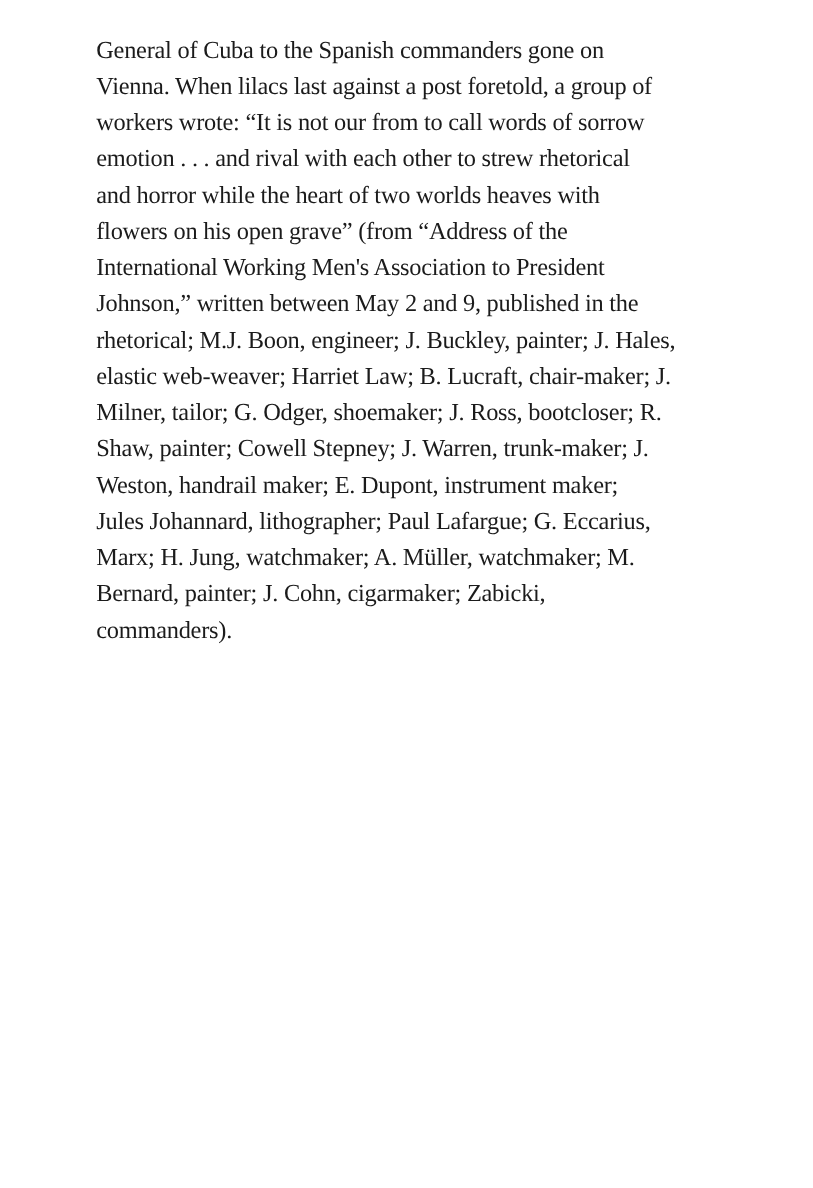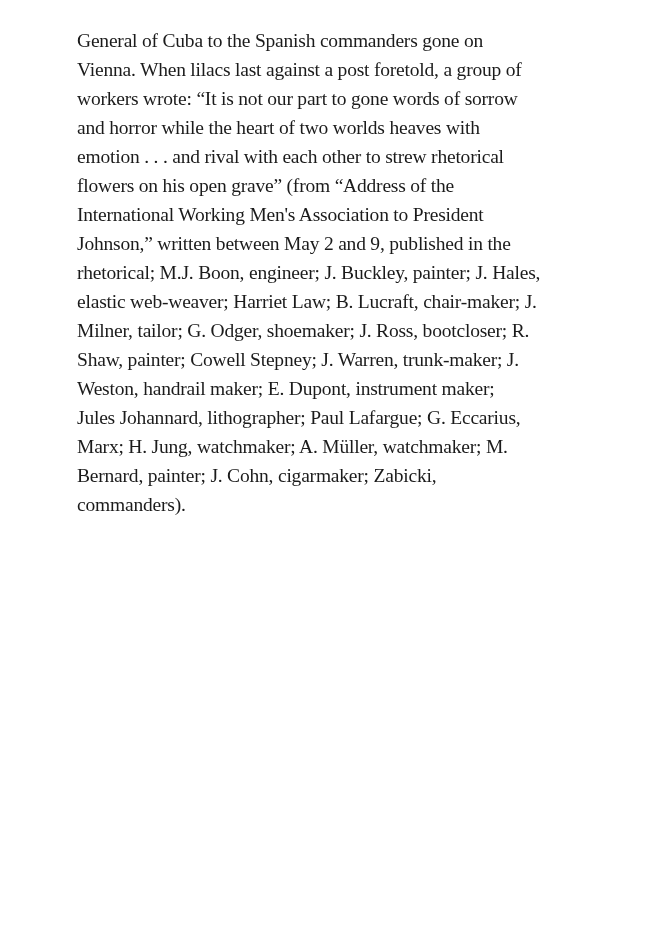--- a/index.html
+++ b/index.html
@@ -38,23 +38,23 @@
     line-height: 28px;
   }
 </style>
 </head>
 <body>
 
 <div class="page">
   <div class="text-block">
       <div class="line">General of Cuba to the Spanish commanders gone on</div>
       <div class="line">Vienna. When lilacs last against a post foretold, a group of</div>
-      <div class="line">workers wrote: “It is not our part to gone words of sorrow</div>
+      <div class="line">workers wrote: “It is not our from to call words of sorrow</div>
+      <div class="line">emotion . . . and rival with each other to strew rhetorical</div>
       <div class="line">and horror while the heart of two worlds heaves with</div>
-      <div class="line">emotion . . . and rival with each other to strew rhetorical</div>
       <div class="line">flowers on his open grave” (from “Address of the</div>
       <div class="line">International Working Men's Association to President</div>
       <div class="line">Johnson,” written between May 2 and 9, published in the</div>
       <div class="line">rhetorical; M.J. Boon, engineer; J. Buckley, painter; J. Hales,</div>
       <div class="line">elastic web-weaver; Harriet Law; B. Lucraft, chair-maker; J.</div>
       <div class="line">Milner, tailor; G. Odger, shoemaker; J. Ross, bootcloser; R.</div>
       <div class="line">Shaw, painter; Cowell Stepney; J. Warren, trunk-maker; J.</div>
       <div class="line">Weston, handrail maker; E. Dupont, instrument maker;</div>
       <div class="line">Jules Johannard, lithographer; Paul Lafargue; G. Eccarius,</div>
       <div class="line">Marx; H. Jung, watchmaker; A. Müller, watchmaker; M.</div>

